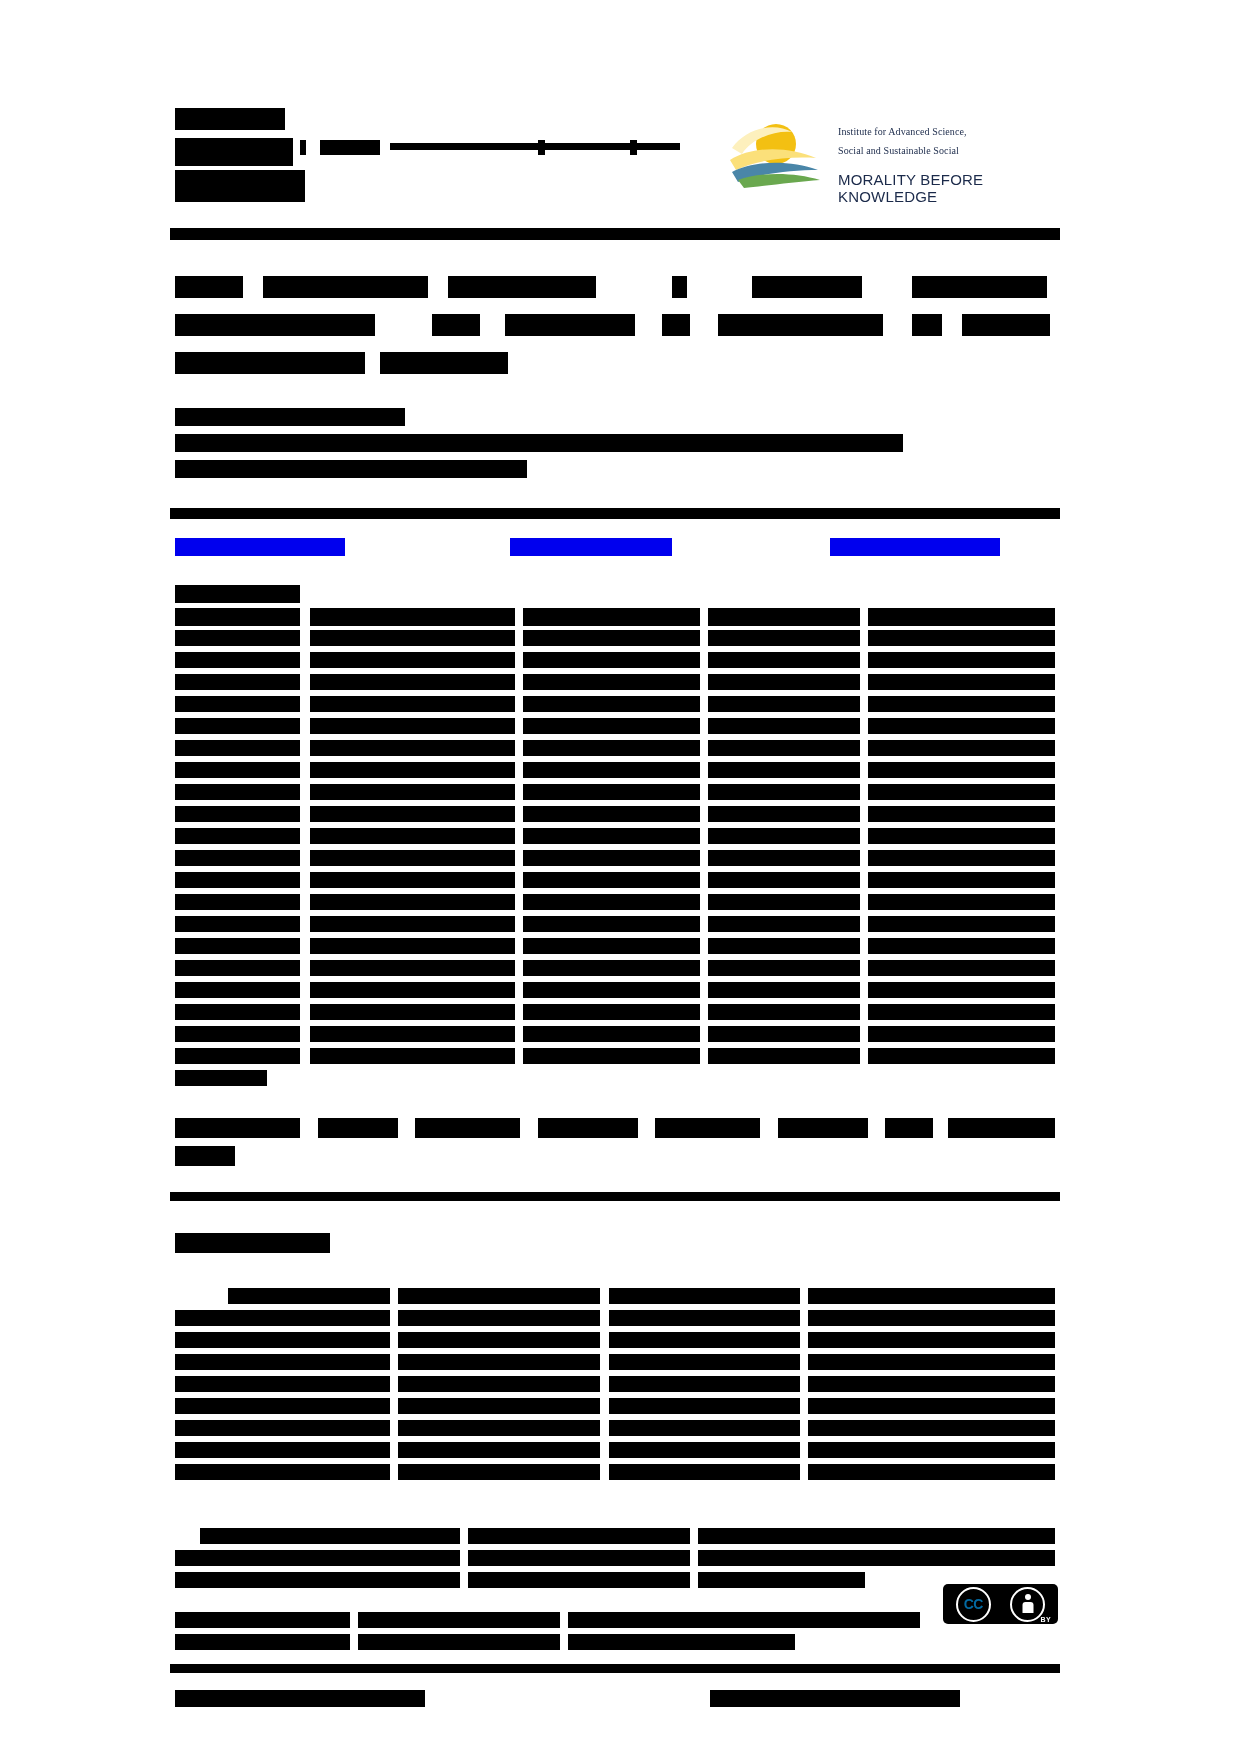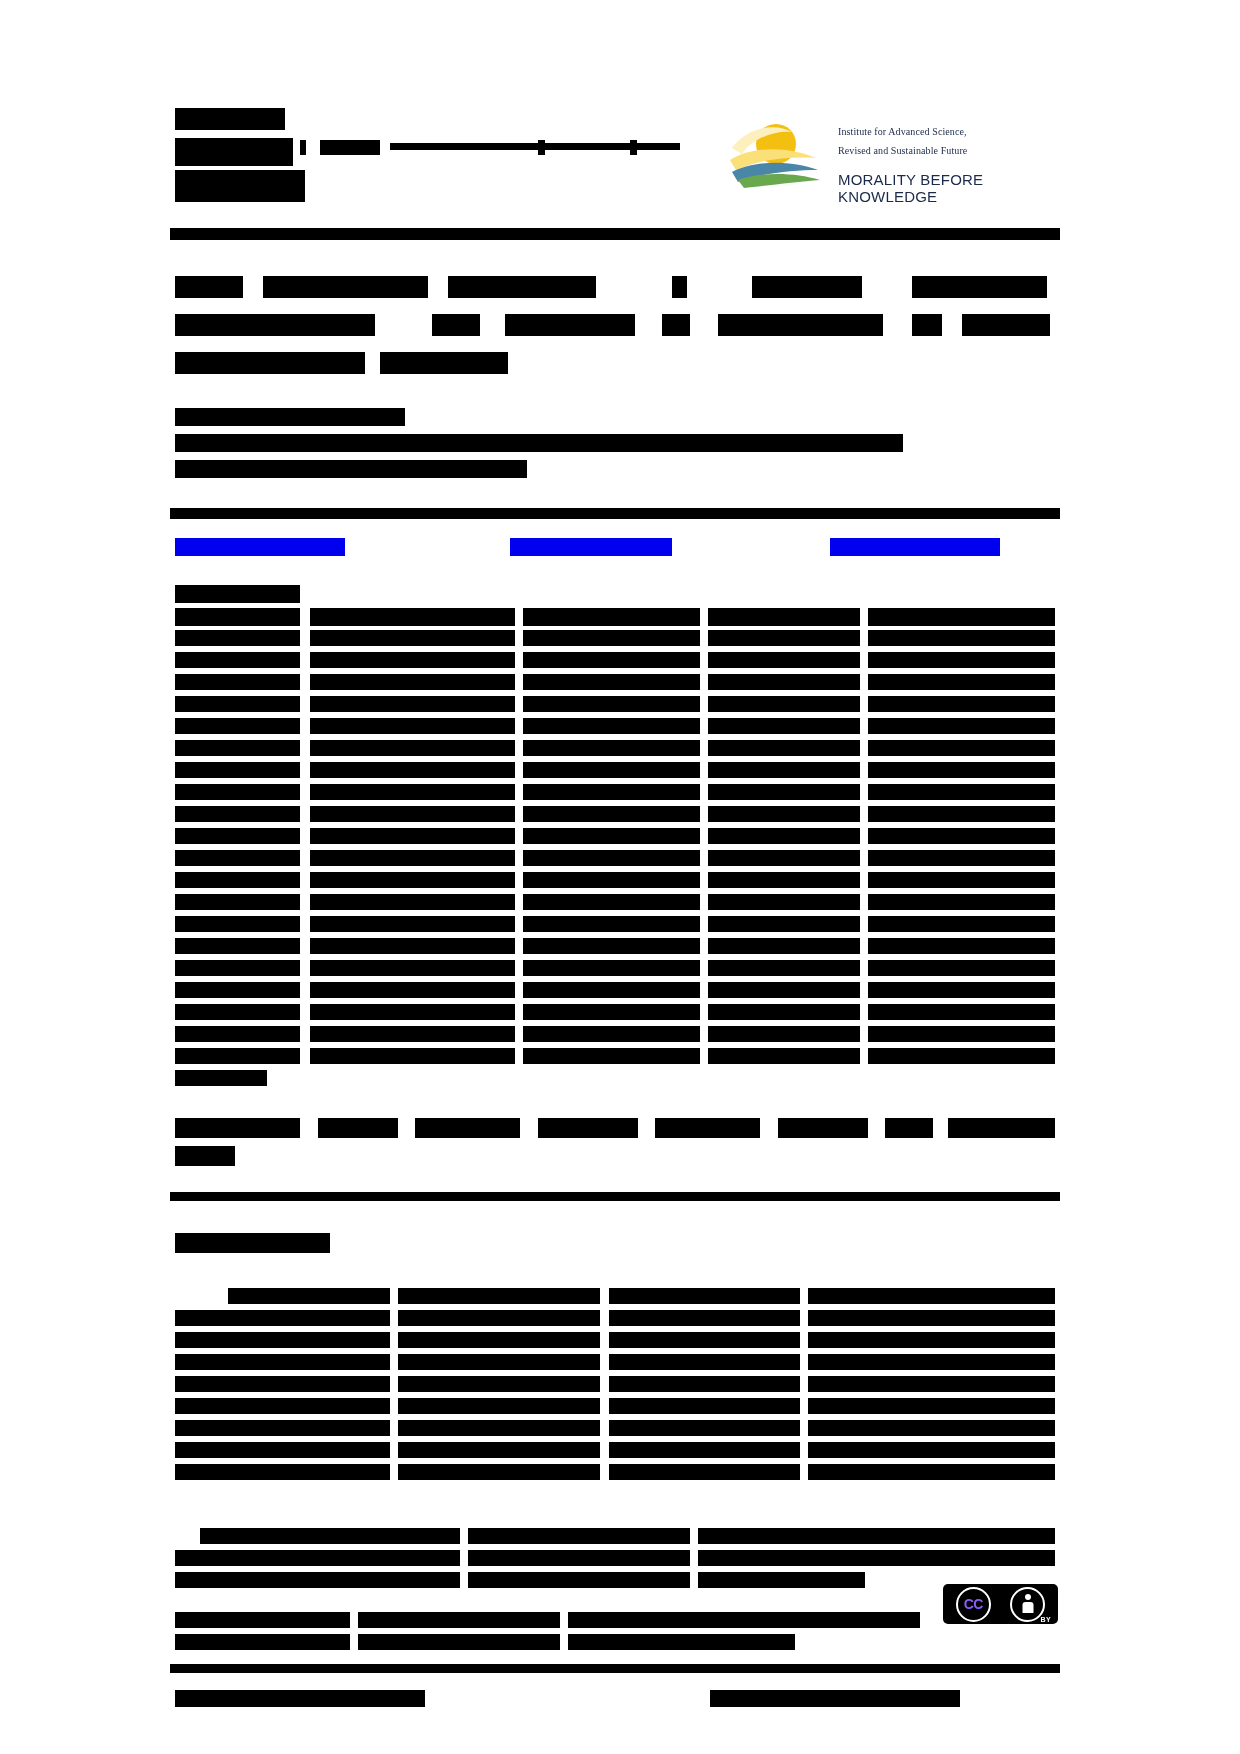--- a/index.html
+++ b/index.html
@@ -141,21 +141,21 @@
     display: flex;
     align-items: center;
     justify-content: space-around;
   }
   .cc-circle {
     width: 31px;
     height: 31px;
     border-radius: 50%;
     background: #000;
     border: 2.5px solid #ffffff;
-    color: #8b5cf6;
+    color: #0369a1;
     font-family: "Liberation Sans", sans-serif;
     font-size: 14px;
     font-weight: bold;
     display: flex;
     align-items: center;
     justify-content: center;
     letter-spacing: -0.5px;
   }
   .cc-person {
     width: 31px;
@@ -217,21 +217,21 @@
   <div class="logo">
     <svg class="logo-mark" viewBox="0 0 95 68">
       <circle cx="46" cy="24" r="20" fill="#f3c012"></circle>
       <path d="M2 28 C16 8, 44 2, 62 12 C46 10, 22 18, 12 34 Z" fill="#fdf0bd"></path>
       <path d="M0 40 C22 26, 58 26, 86 38 C60 36, 26 40, 6 50 Z" fill="#fbe07a"></path>
       <path d="M2 52 C24 40, 60 40, 88 50 C62 50, 28 54, 8 62 Z" fill="#4a86a8"></path>
       <path d="M8 60 C30 52, 64 52, 90 60 C66 62, 32 66, 14 68 Z" fill="#6aa84f"></path>
     </svg>
     <div class="logo-text">
       <div class="logo-line1">Institute for Advanced Science,</div>
-      <div class="logo-line2">Revised and Sustainable Future</div>
+      <div class="logo-line2">Social and Sustainable Social</div>
       <div class="logo-line3">MORALITY BEFORE KNOWLEDGE</div>
     </div>
   </div>
 
   <div class="rule" style="left:170px; top:228px; width:890px; height:12px;"></div>
 
   <div>
     <div class="blk" style="left:175px; top:276px; width:68px; height:22px;"></div>
     <div class="blk" style="left:263px; top:276px; width:165px; height:22px;"></div>
     <div class="blk" style="left:448px; top:276px; width:148px; height:22px;"></div>

